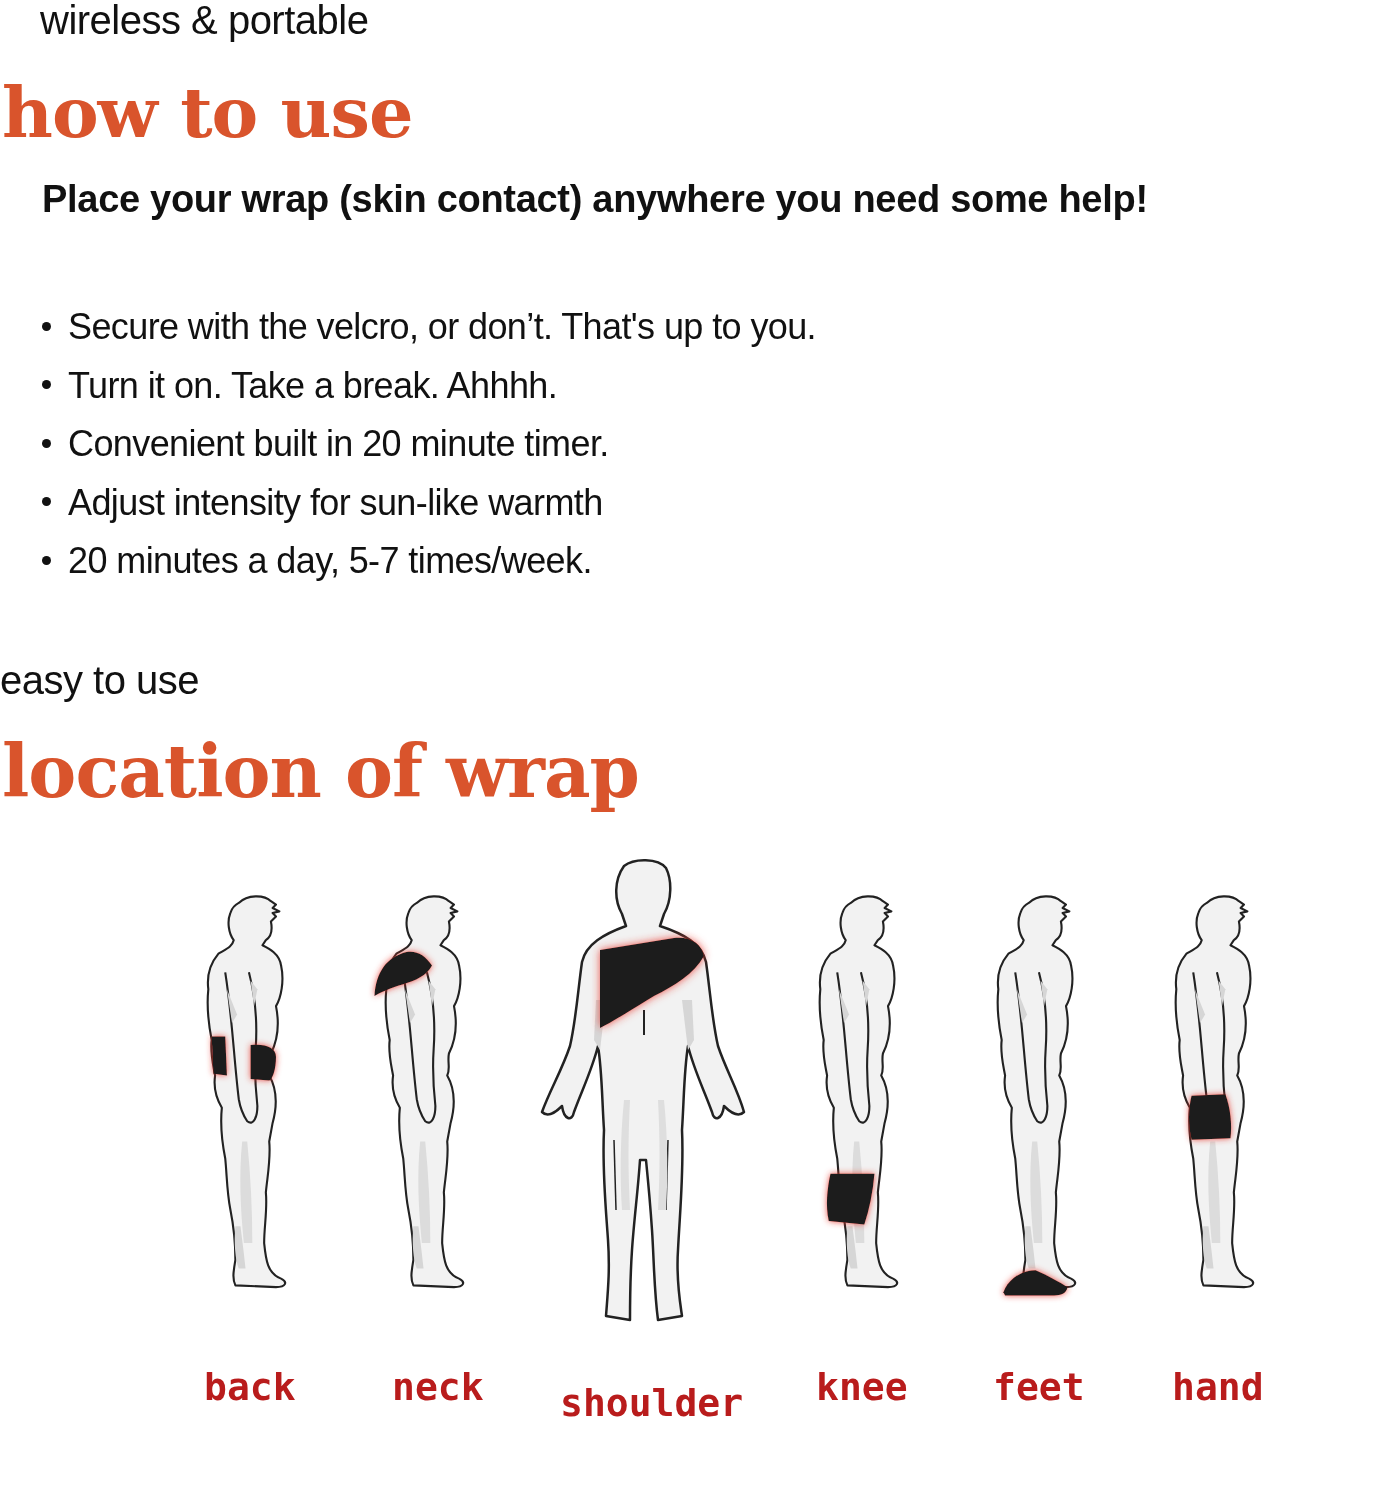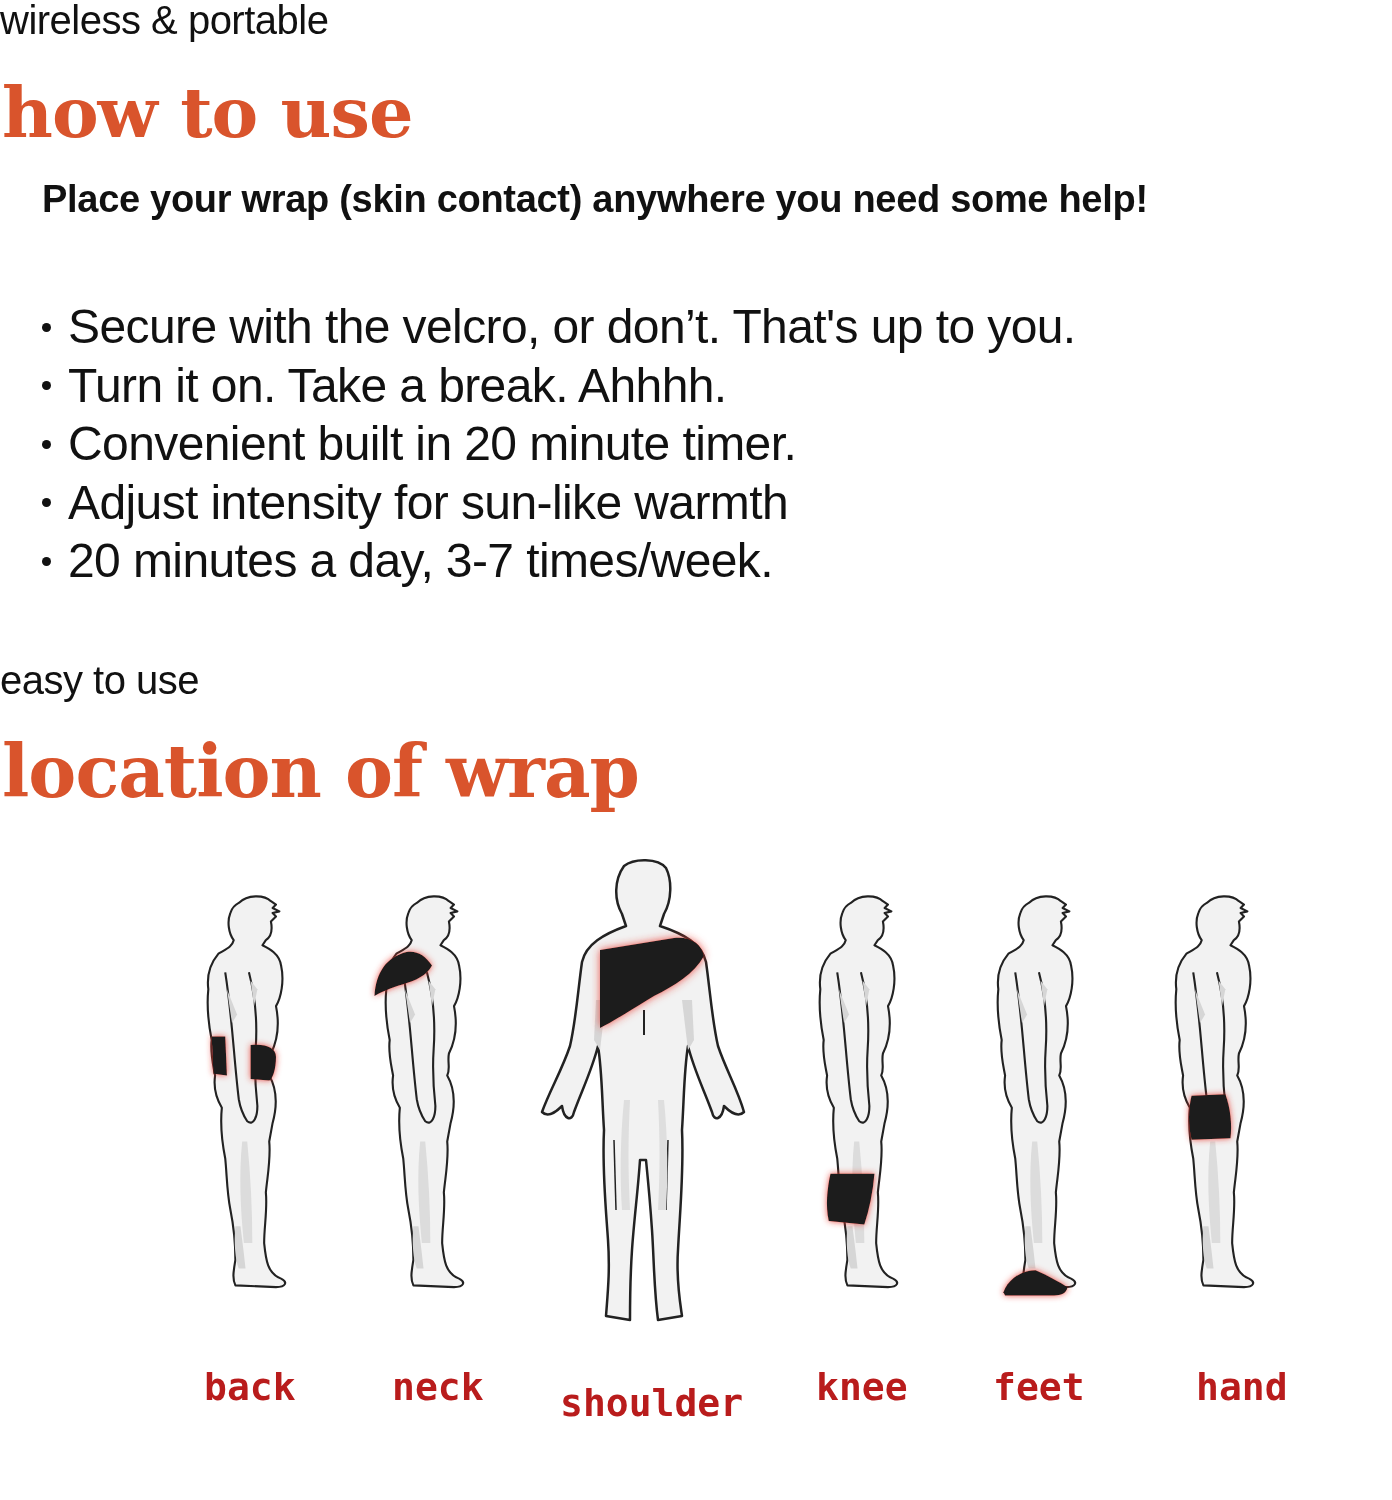--- a/index.html
+++ b/index.html
@@ -1,39 +1,39 @@
 <!DOCTYPE html>
 <html><head>
 <meta charset="utf-8">
 <style>
   html, body { margin: 0; padding: 0; background: #ffffff; }
   body { width: 1392px; height: 1500px; position: relative; overflow: hidden; font-family: "Liberation Sans", "DejaVu Sans", sans-serif; color: #111; }
   .sub { position: absolute; left: 0; font-size: 40px; font-weight: 400; letter-spacing: -0.5px; color: #111; line-height: 1; }
   .heading { position: absolute; left: 2px; font-family: "DejaVu Serif", "Liberation Serif", serif; font-weight: 700; color: #d9542c; line-height: 1; letter-spacing: -1px; }
   .lead { position: absolute; left: 0; top: 180px; font-size: 38px; font-weight: 700; letter-spacing: -0.3px; color: #111; line-height: 1; white-space: nowrap; padding-left: 42px; }
   .bullets { position: absolute; left: 42px; top: 298px; margin: 0; padding: 0; list-style: none; }
-  .bullets li { font-size: 48px; line-height: 58.5px; letter-spacing: -0.6px; color: #111; white-space: nowrap; }
+  .bullets li { font-size: 36px; line-height: 58.5px; letter-spacing: -0.6px; color: #111; white-space: nowrap; }
   .bullets li .dot { display: inline-block; width: 9px; height: 9px; border-radius: 50%; background: #111; margin-right: 17px; vertical-align: middle; position: relative; top: -3px; }
   .figures { position: absolute; left: 0; top: 850px; width: 1392px; height: 500px; }
   .fig { position: absolute; top: 0; }
   .label { position: absolute; top: 1368px; font-family: "DejaVu Sans Mono", "Liberation Mono", monospace; font-weight: 700; font-size: 38px; color: #b91c1c; line-height: 1; white-space: nowrap; }
 </style>
 </head>
 <body>
 
 <div>
-  <div class="sub" style="top:0px;">wireless &amp; portable</div>
+  <div class="sub" style="top:0px;padding-left:40px;">wireless &amp; portable</div>
   <div class="heading" style="top:78px; font-size:70px;">how to use</div>
   <div class="lead">Place your wrap (skin contact) anywhere you need some help!</div>
   <ul class="bullets">
     <li><span class="dot"></span><span>Secure with the velcro, or don’t. That's up to you.</span></li>
     <li><span class="dot"></span><span>Turn it on. Take a break. Ahhhh.</span></li>
     <li><span class="dot"></span><span>Convenient built in 20 minute timer.</span></li>
     <li><span class="dot"></span><span>Adjust intensity for sun-like warmth</span></li>
-    <li><span class="dot"></span><span>20 minutes a day, 3-7 times/week.</span></li>
+    <li><span class="dot"></span><span>20 minutes a day, 5-7 times/week.</span></li>
   </ul>
 </div>
 
 <div>
   <div class="sub" style="top:660px;">easy to use</div>
   <div class="heading" style="top:736px; font-size:72px;">location of wrap</div>
 
   <svg width="0" height="0" style="position:absolute">
     <defs>
       <filter id="glow" x="-30%" y="-30%" width="160%" height="160%">
@@ -98,14 +98,14 @@
       <use href="#sideBody"></use>
       <path d="M42,246 L82,244 C88,260 90,280 88,296 L42,298 C38,282 38,262 42,246 Z" fill="#1a1a1a" filter="url(#glow)"></path>
     </svg>
   </div>
 
   <div class="label" style="left:204px;">back</div>
   <div class="label" style="left:392px;">neck</div>
   <div class="label" style="left:560px;margin-top:16px;">shoulder</div>
   <div class="label" style="left:816px;">knee</div>
   <div class="label" style="left:993px;text-align:right;">feet</div>
-  <div class="label" style="left:1172px;margin-left:24px;">hand</div>
+  <div class="label" style="left:1172px;">hand</div>
 </div>
 
 </body></html>

